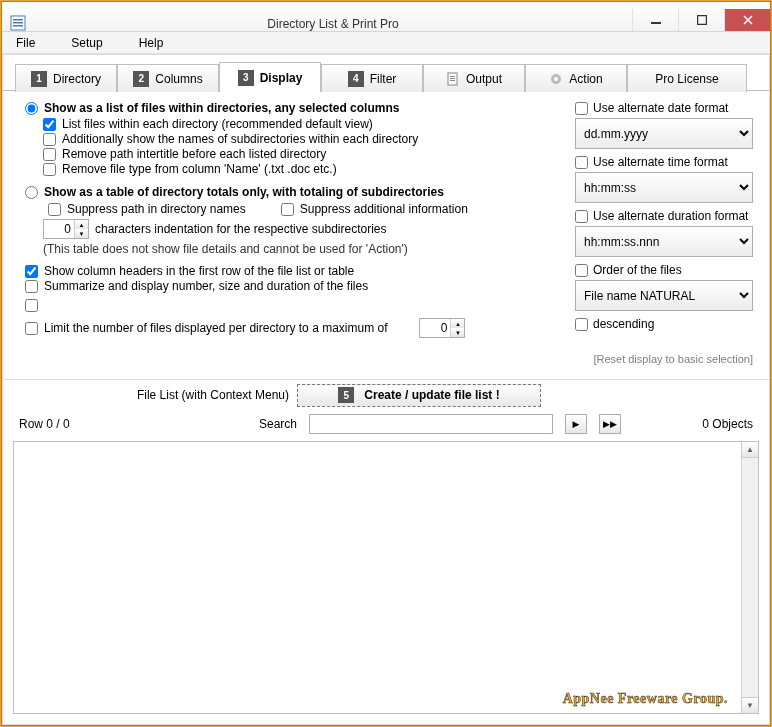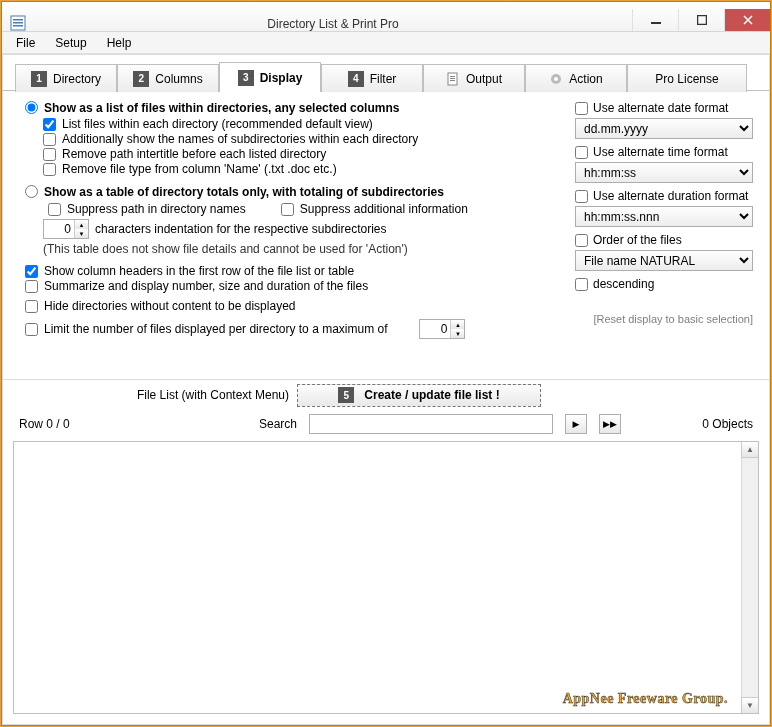--- a/index.html
+++ b/index.html
@@ -4,44 +4,44 @@
 <style>
 * { box-sizing: border-box; margin: 0; padding: 0; font-family: "Segoe UI", Tahoma, sans-serif; font-size: 12px; }
 body { background: #e9a13b; padding: 1px; width: 772px; height: 727px; overflow: hidden; }
 .window { background: #f0f0f0; border: 1px solid #c77c00; height: 100%; display: flex; flex-direction: column; }
 .titlebar { height: 30px; background: linear-gradient(#fff,#f3f3f3); display: flex; align-items: flex-end; border-bottom: 1px solid #d6d6d6; }
 .titlebar .app-icon { width: 16px; height: 16px; margin: 0 8px; display: inline-block; }
 .titlebar .title { flex: 1; text-align: center; font-size: 12px; color: #333; }
 .winbtns { display: flex; }
 .winbtn { width: 46px; height: 22px; display: flex; align-items: center; justify-content: center; border-left: 1px solid #e0e0e0; }
 .winbtn.close { background: #c75050; color: #fff; }
-.menubar { height: 22px; background: #f5f5f5; display: flex; align-items: center; padding: 0 6px; gap: 4px; border-bottom: 1px solid #e0e0e0; }
+.menubar { height: 22px; background: #f5f5f5; display: flex; align-items: center; padding: 0 6px; gap: 20px; border-bottom: 1px solid #e0e0e0; }
 .menubar span { padding: 2px 8px; }
 .content { flex: 1; background: #fff; margin: 0; padding: 0; display: flex; flex-direction: column; border: 1px solid #dcdcdc; }
 .tabs { display: flex; padding: 8px 12px 0 12px; gap: 0; background:#fff; border-bottom:1px solid #c0c0c0; height:36px; }
 .tab { flex:0 0 auto; width:102px; height:28px; border:1px solid #c0c0c0; border-bottom:none; background:linear-gradient(#fdfdfd,#ececec); display:flex; align-items:center; justify-content:center; gap:6px; position:relative; top:1px; font-size:12px; }
 .tab.active { background:#fff; height:30px; top:-1px; font-weight:bold; }
 .tab .num { width:16px; height:16px; background:#555; color:#fff; display:flex; align-items:center; justify-content:center; font-size:10px; font-weight:bold; }
 .tab .ico { width:14px; height:14px; }
 .panel { flex:1; display:flex; padding:10px 16px 6px 22px; gap:12px; background:#fff; }
 .left { flex:1; }
 .right { width:178px; }
-.radio-row { display:flex; align-items:flex-start; gap:6px; margin-bottom:2px; }
+.radio-row { display:flex; align-items:center; gap:6px; margin-bottom:2px; }
 .radio-row .lbl { font-weight:bold; }
 .chkrow { display:flex; align-items:center; gap:6px; margin:1px 0; padding-left:18px; }
 .chkrow.top { padding-left:0; }
 .chkrow input[type=checkbox] { width:13px; height:13px; }
 .indent-row { display:flex; align-items:center; gap:6px; padding-left:18px; margin:2px 0; }
 .spin { width:46px; height:20px; border:1px solid #abadb3; display:flex; }
 .spin input { border:none; width:30px; text-align:right; padding-right:3px; font-size:12px; }
 .spin .arrows { width:15px; display:flex; flex-direction:column; border-left:1px solid #ccc; }
 .spin .arrows div { flex:1; display:flex; align-items:center; justify-content:center; font-size:6px; background:linear-gradient(#fff,#e6e6e6); }
 .note { padding-left:18px; color:#333; margin:3px 0 8px 0; }
 .sep { height:8px; }
-select { width:100%; height:21px; border:1px solid #abadb3; background:linear-gradient(#fff,#ececec); font-size:12px; padding-left:4px; margin-bottom:6px; }
+select { width:100%; height:31px; border:1px solid #abadb3; background:linear-gradient(#fff,#ececec); font-size:12px; padding-left:4px; margin-bottom:6px; }
 .rchk { display:flex; align-items:center; gap:5px; margin-bottom:3px; }
 .reset { color:#808080; font-size:11px; margin-top:22px; text-align:right; }
 .listhdr { display:flex; align-items:center; padding:4px 16px; gap:8px; background:#fff; border-top:1px solid #dcdcdc;text-align:right; }
 .createbtn { border:1px dashed #777; background:linear-gradient(#fdfdfd,#e8e8e8); padding:2px 8px; display:flex; align-items:center; gap:10px; font-weight:bold; height:23px; width:244px; justify-content:center; }
 .createbtn .num { width:16px; height:16px; background:#555; color:#fff; display:flex; align-items:center; justify-content:center; font-size:10px; }
 .searchrow { display:flex; align-items:center; padding:3px 16px; gap:12px; background:#fff; }
 .searchrow input[type=text] { width:244px; height:20px; border:1px solid #abadb3; padding:0 4px; }
 .navbtn { width:22px; height:20px; border:1px solid #abadb3; background:linear-gradient(#fff,#e8e8e8); display:flex; align-items:center; justify-content:center; font-size:9px; }
 .listarea { flex:1; margin:4px 10px 10px 10px; border:1px solid #c0c0c0; background:#fff; position:relative; overflow:hidden; min-height:240px; }
 .listarea .vscroll { position:absolute; right:0; top:0; bottom:0; width:17px; background:#f0f0f0; border-left:1px solid #dadada; display:flex; flex-direction:column; justify-content:space-between; }
@@ -182,21 +182,20 @@
             <input type="checkbox" checked="" style="">
             <span>Show column headers in the first row of the file list or table</span>
           </div>
         <div class="chkrow top">
             <input type="checkbox" style="">
             <span>Summarize and display number, size and duration of the files</span>
           </div>
         <div class="sep" style="height:4px"></div>
         <div class="chkrow top">
             <input type="checkbox" style="">
-            <span>Hide directories without content to be displayed</span>
           </div>
         <div class="sep" style="height:4px"></div>
         <div class="chkrow top">
           <input type="checkbox" style="">
             <span>Limit the number of files displayed per directory to a maximum of</span>
           <div style="width:20px"></div>
           <div class="spin">
               <input value="0" style="">
               <div class="arrows">
                 <div>▲</div>

